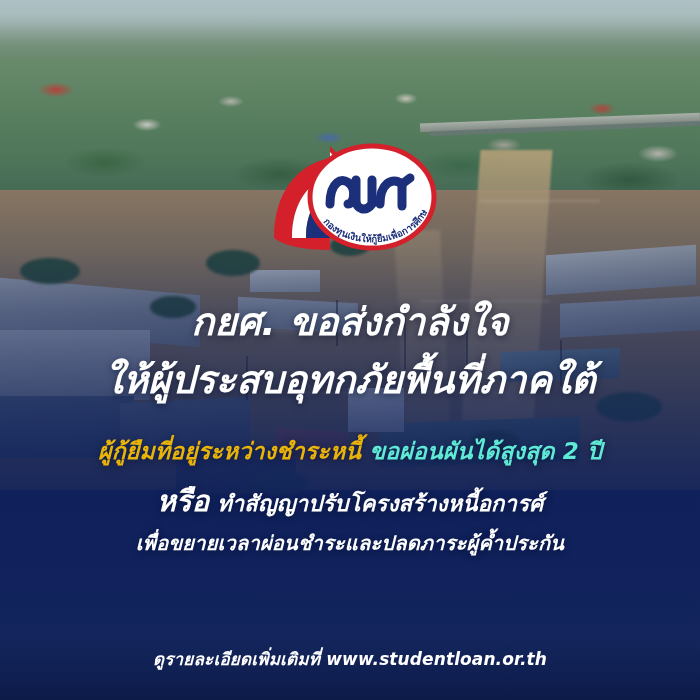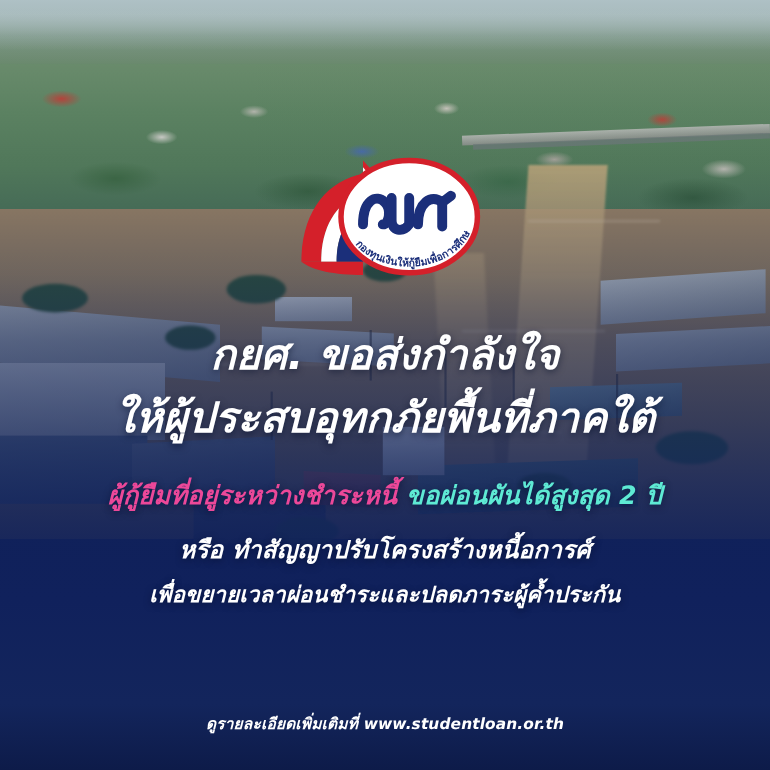--- a/index.html
+++ b/index.html
@@ -137,39 +137,39 @@
     letter-spacing:.2px;
   }
   .l1{ font-size:38px; line-height:52px; }
   .l2{ font-size:38px; line-height:52px; margin-top:6px; }
 
   .l3{
     margin-top:28px;
     font-size:23px; line-height:34px;
     font-style:italic; font-weight:bold;
   }
-  .l3 .hi{ color:#ec4899; }
+  .l3 .hi{ color:#eab308; }
   .l3 .wt{ color:#5eead4; }
 
   .l4{
     margin-top:16px;
     font-size:22px; line-height:34px; color:#fff;
   }
-  .l4 .big{ font-size:22px; }
+  .l4 .big{ font-size:29px; }
 
   .l5{
     margin-top:6px;
     font-size:20px; line-height:32px; color:#fff;font-style:italic;
   }
 
   .foot{
     position:absolute; left:0; right:0; top:646px;
     text-align:center;
     font-style:italic; font-weight:bold;
-    font-size:14px; line-height:26px;
+    font-size:17px; line-height:26px;
     color:#ffffff;
     letter-spacing:.2px;
   }
   .foot .url{ letter-spacing:.1px; }
 </style>
 </head>
 <body>
 
 <div class="poster">
 

